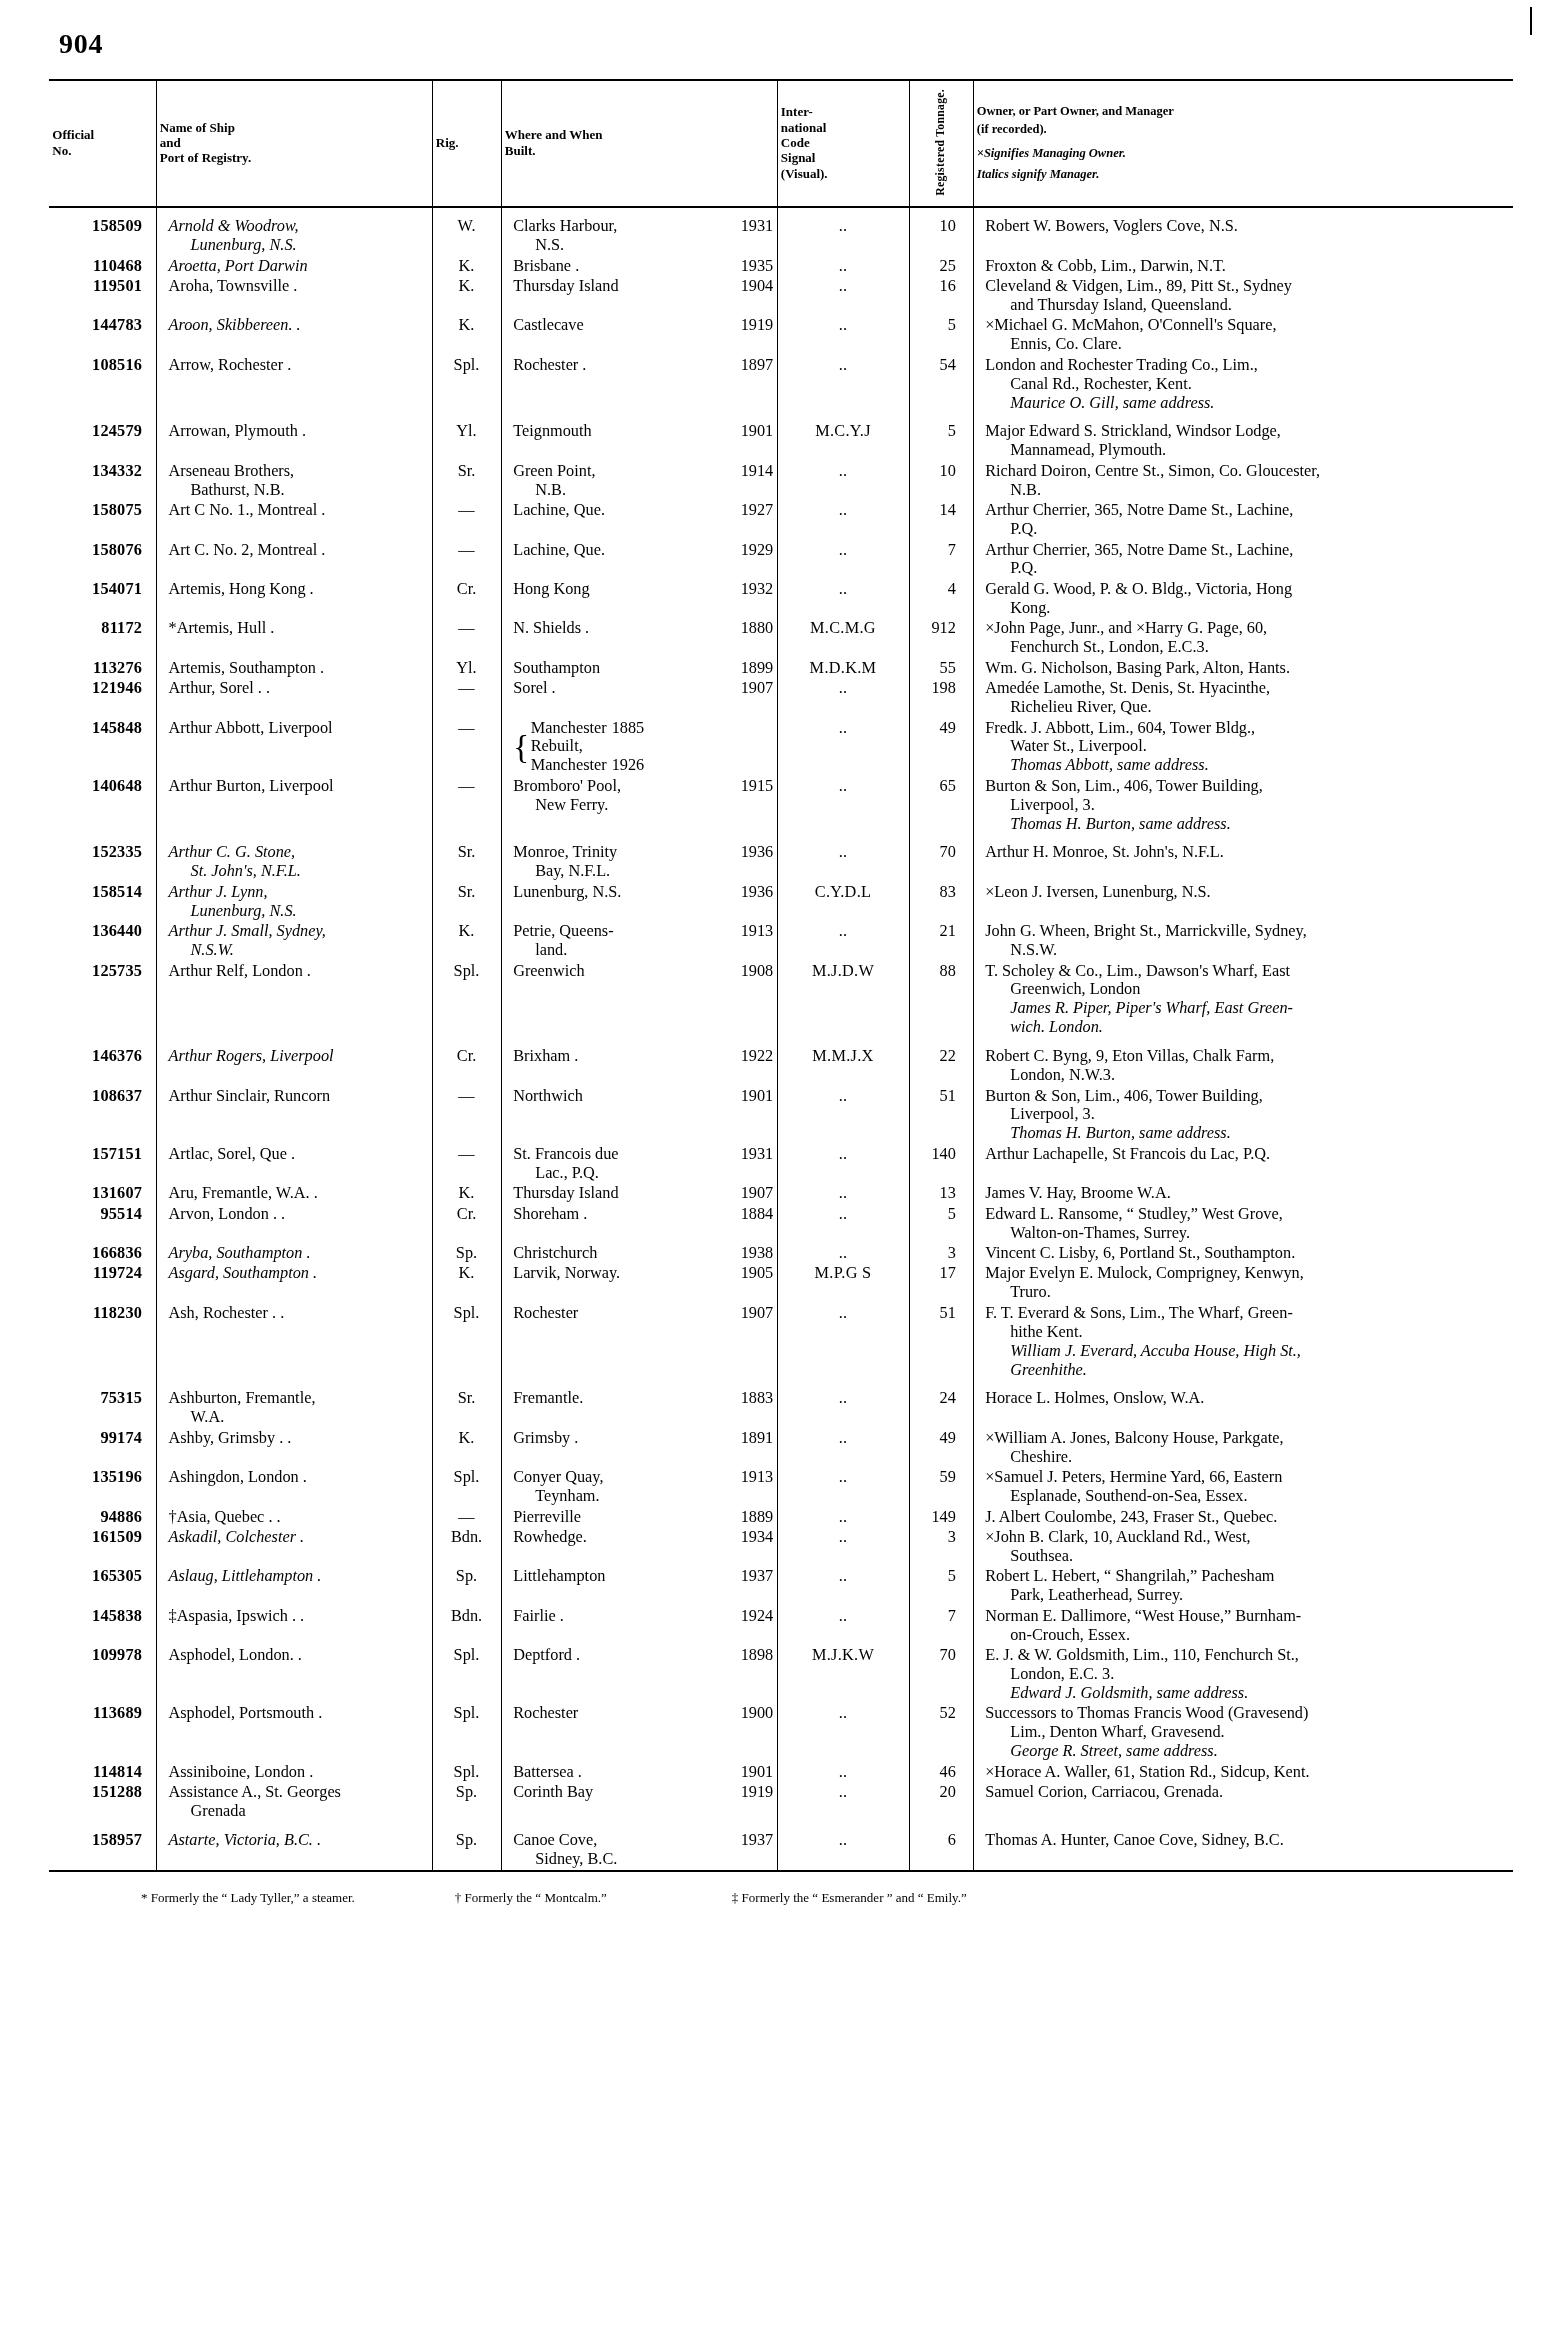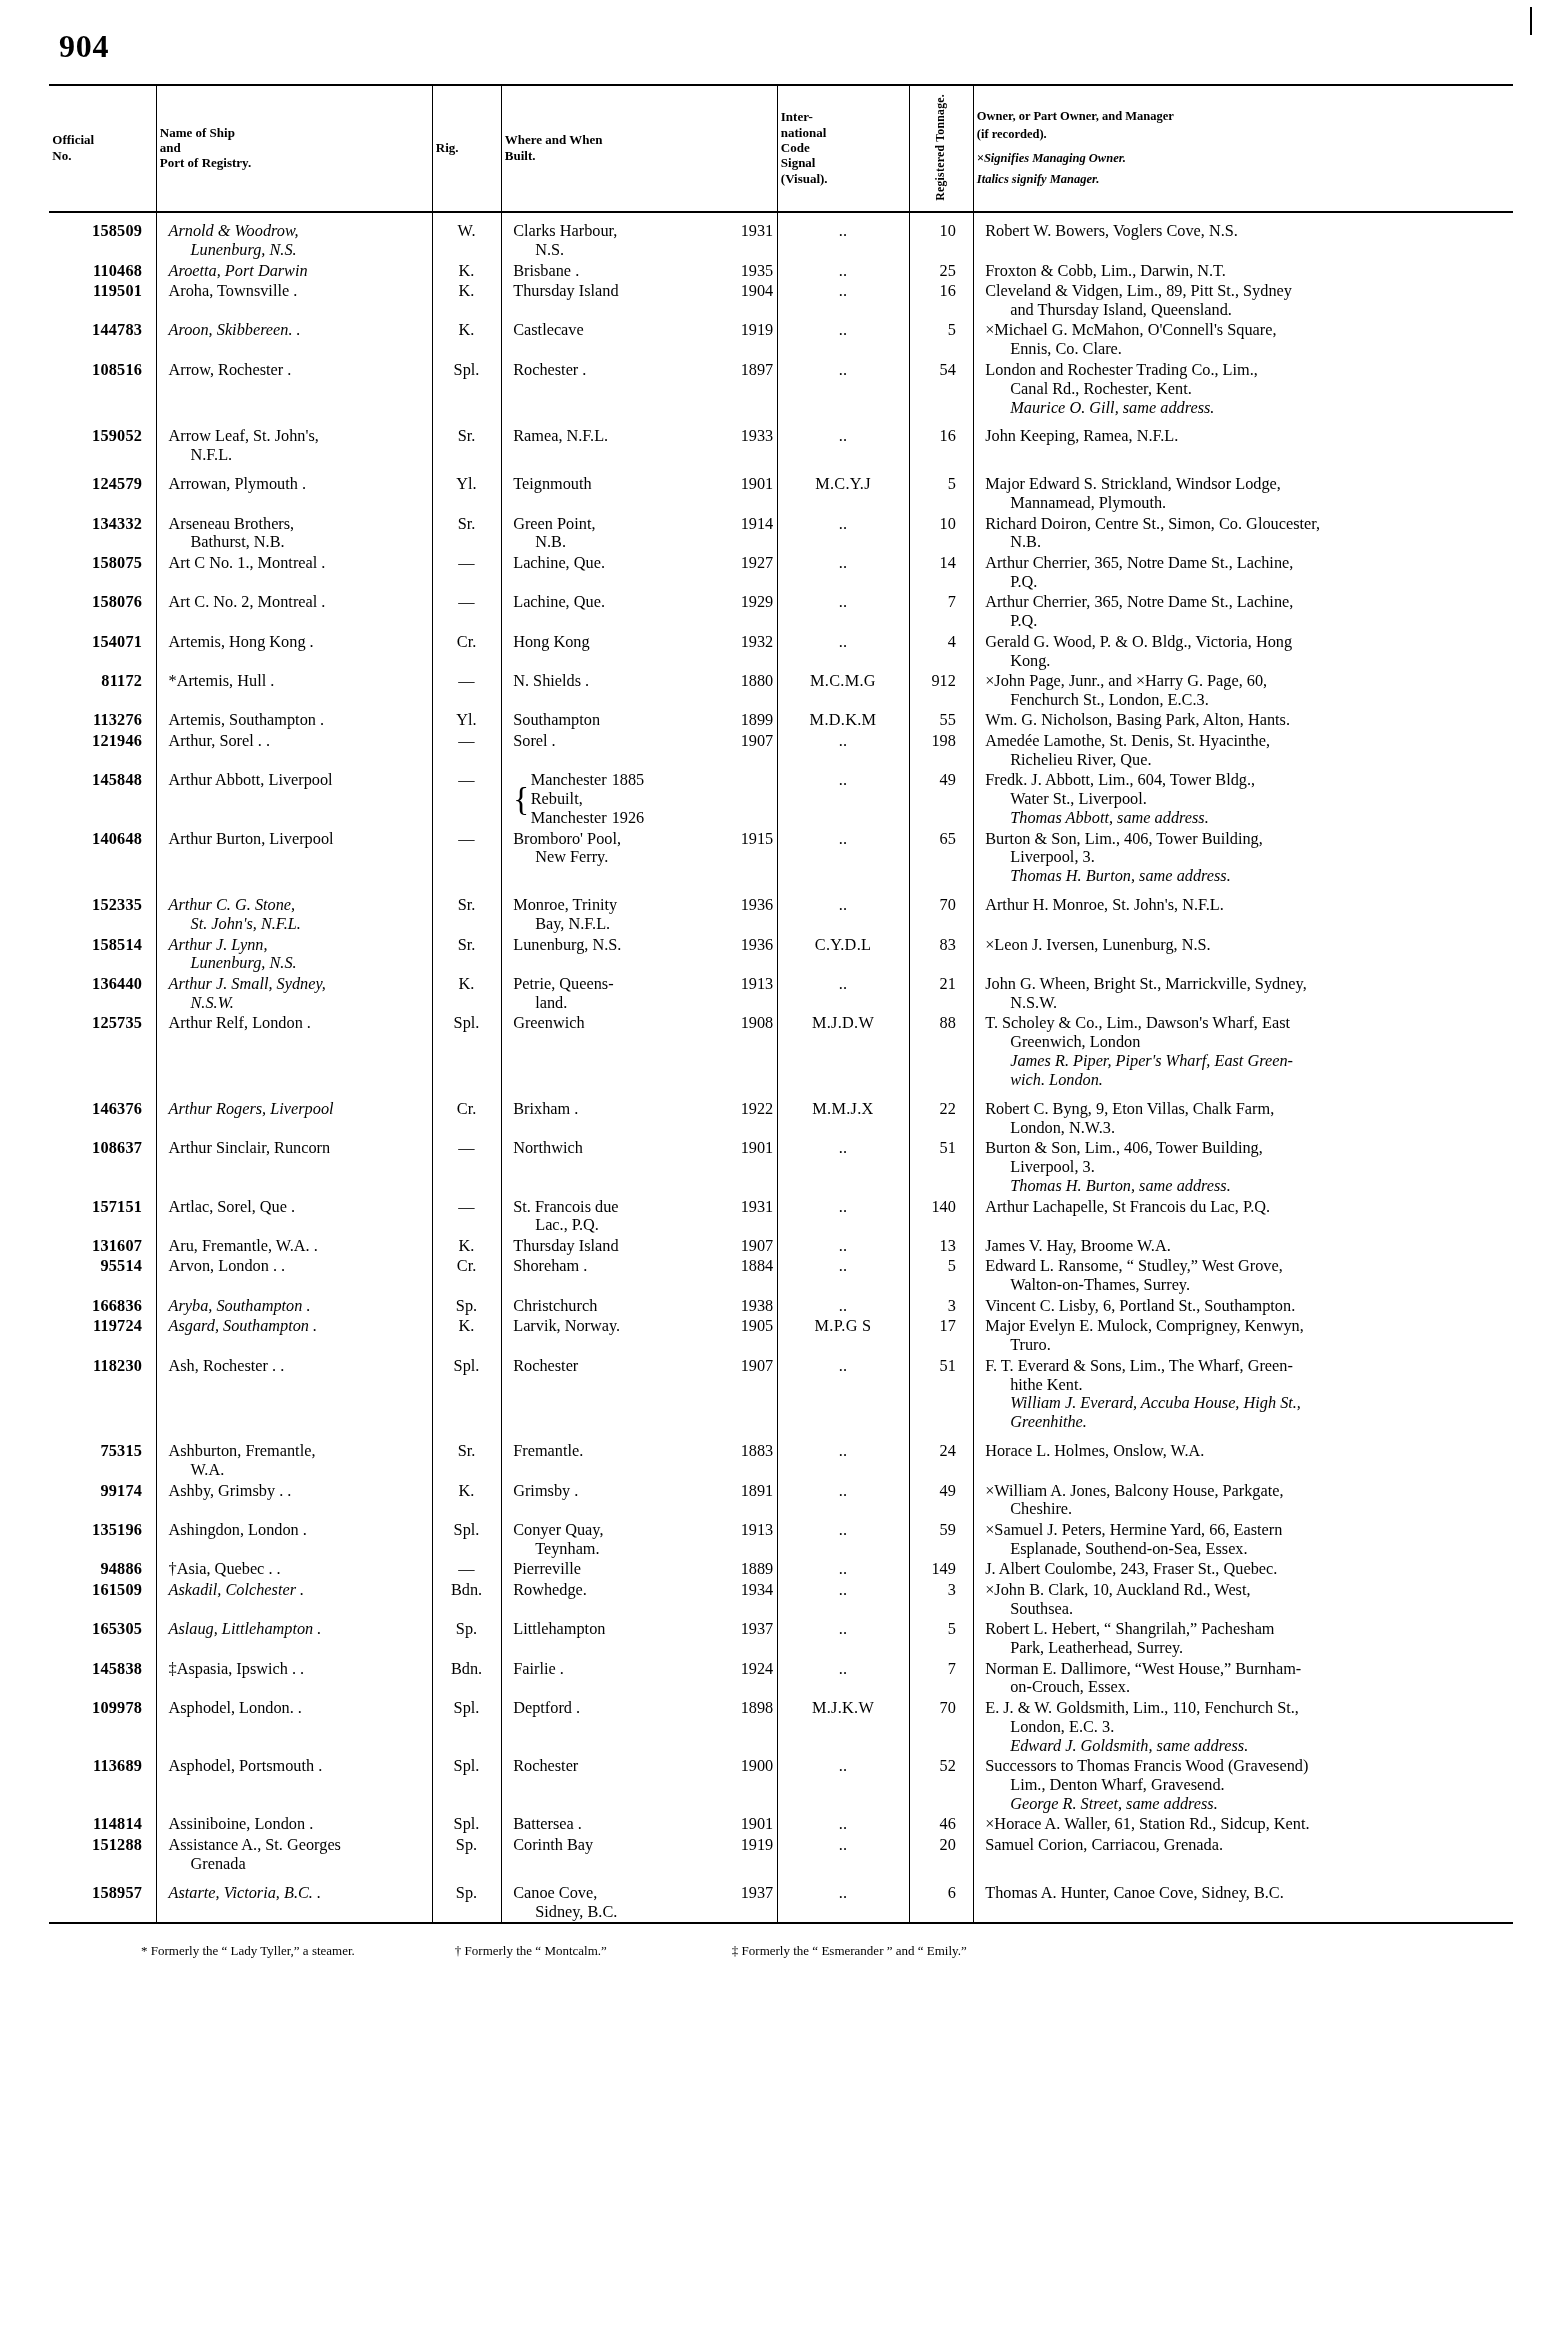--- a/index.html
+++ b/index.html
@@ -20,21 +20,21 @@
     position: relative;
     padding: 0;
     box-sizing: border-box;
   }
   .page-header {
     display: flex;
     align-items: baseline;
     padding: 28.4px 59px 0 59px;
   }
   .page-number {
-    font-size: 32px;
+    font-size: 28px;
     font-weight: bold;
     letter-spacing: 0.8px;
     width: 109px;
   }
   .page-title {
     flex: 1;
     text-align: center;
     font-size: 28.4px;
     font-weight: bold;
     letter-spacing: 1.1px;
@@ -269,33 +269,20 @@
             </td>
             <td class="code sep-l">..</td>
             <td class="ton sep-l">54</td>
             <td class="owner sep-l">
               <span class="sub0">London and Rochester Trading Co., Lim.,</span>
               <span class="ind">Canal Rd., Rochester, Kent.</span>
               <span class="ind it">Maurice O. Gill, same address.</span>
             </td>
           </tr>
           <tr class="gap">
-            <td class="off">159052</td>
-            <td class="name sep-l"><span>Arrow Leaf, St. John's,</span><span class="sub">N.F.L.</span></td>
-            <td class="rig sep-l">Sr.</td>
-            <td class="built sep-l">
-              <div><span class="built-year">1933</span><span>Ramea, N.F.L.</span></div>
-            </td>
-            <td class="code sep-l">..</td>
-            <td class="ton sep-l">16</td>
-            <td class="owner sep-l">
-              <span class="sub0">John Keeping, Ramea, N.F.L.</span>
-            </td>
-          </tr>
-          <tr class="gap">
             <td class="off">124579</td>
             <td class="name sep-l"><span>Arrowan, Plymouth   .</span></td>
             <td class="rig sep-l">Yl.</td>
             <td class="built sep-l">
               <div><span class="built-year">1901</span><span>Teignmouth</span></div>
             </td>
             <td class="code sep-l">M.C.Y.J</td>
             <td class="ton sep-l">5</td>
             <td class="owner sep-l">
               <span class="sub0">Major Edward S. Strickland, Windsor Lodge,</span>

